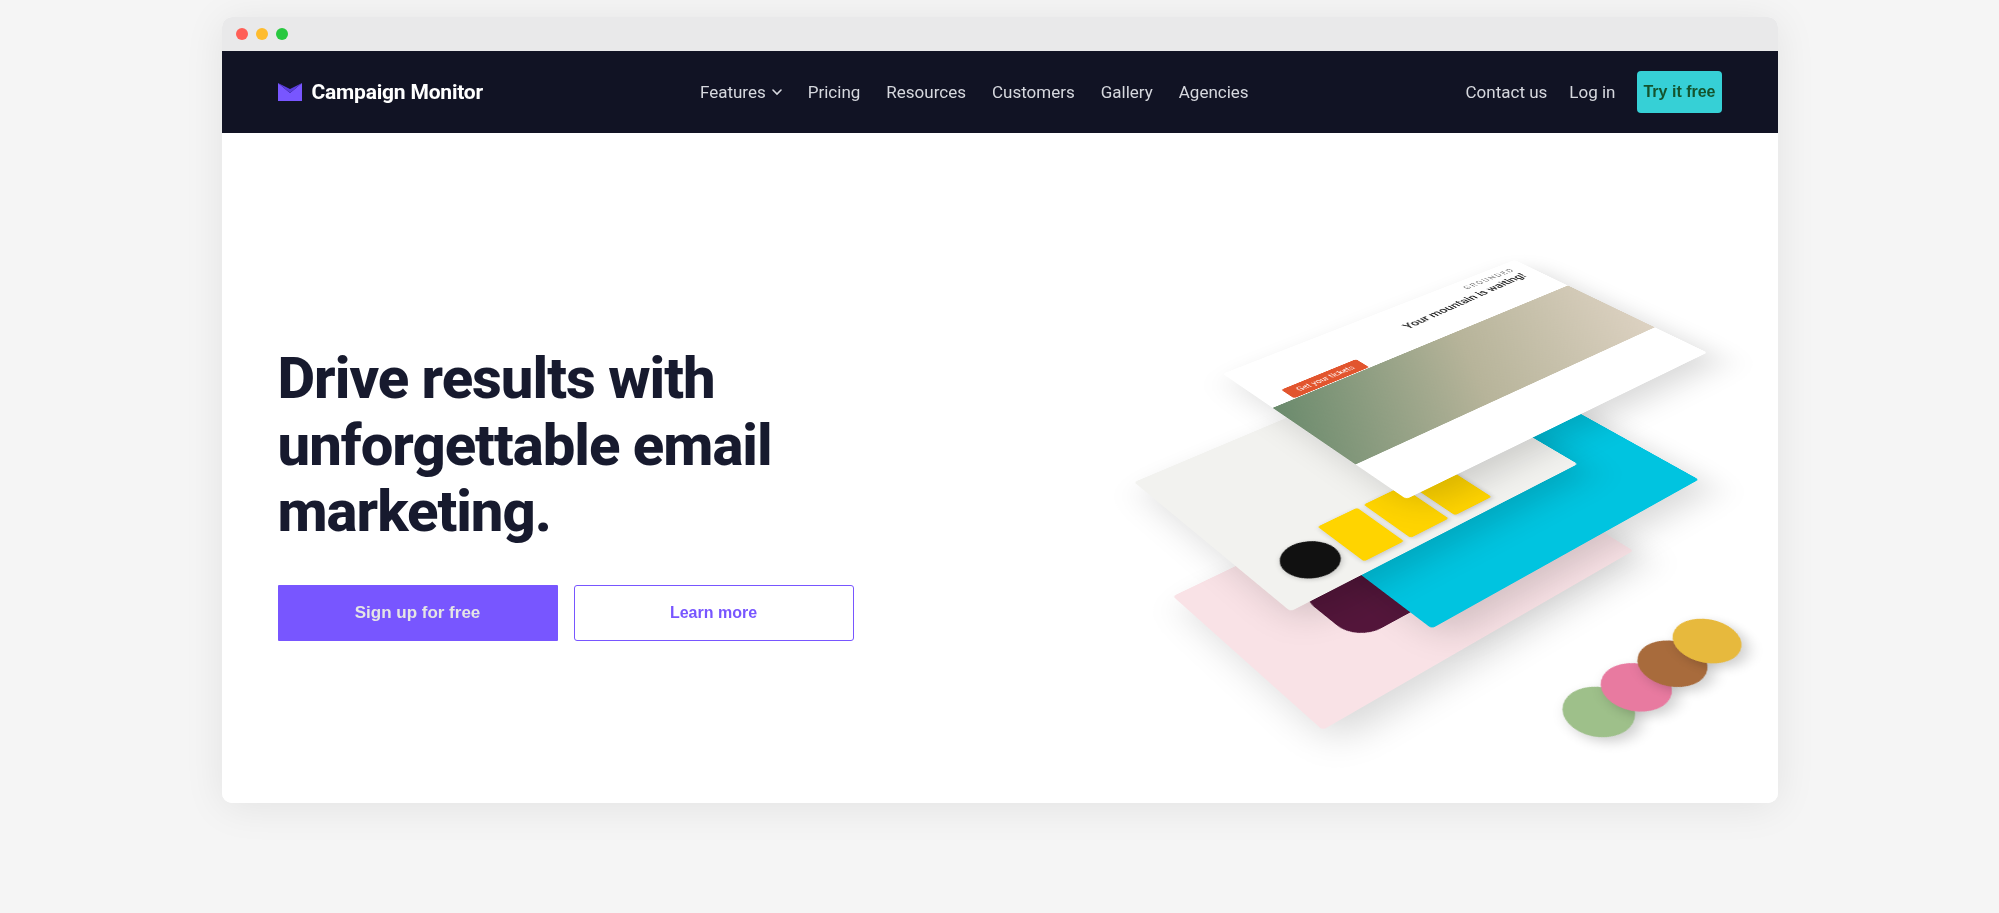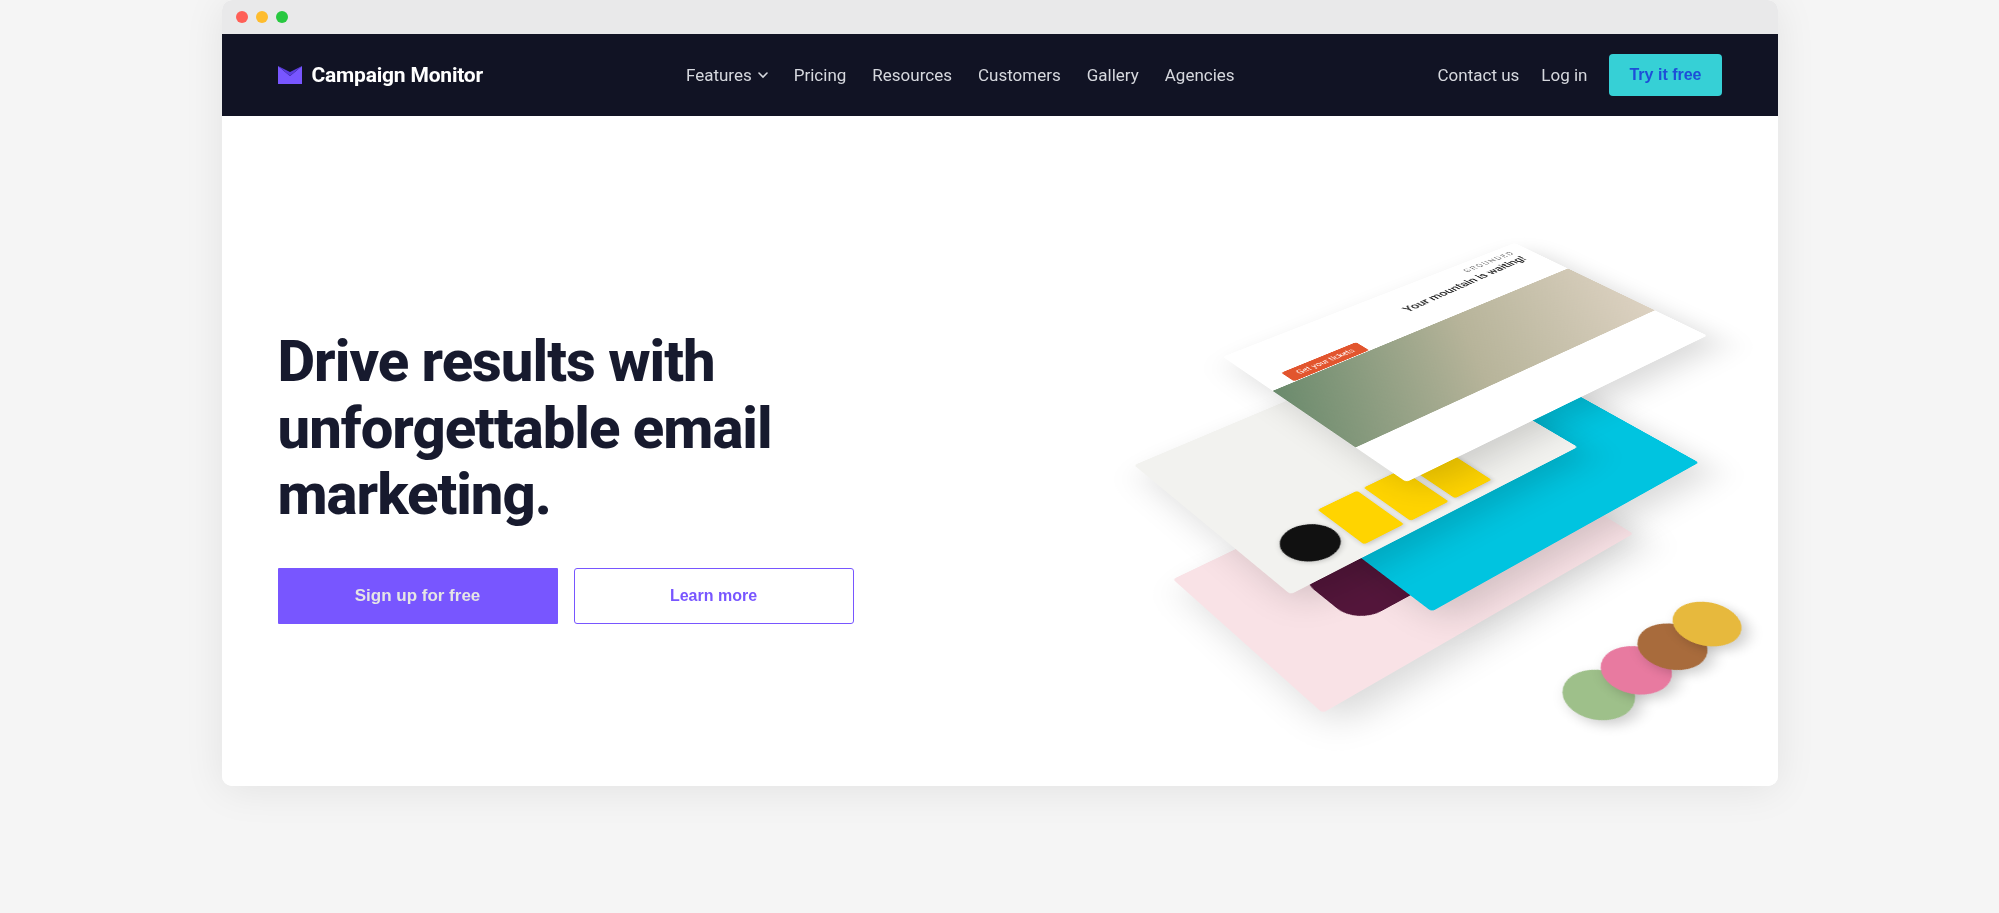--- a/index.html
+++ b/index.html
@@ -11,21 +11,21 @@
     align-items: flex-start;
     min-height: 100vh;
     padding: 0;
   }
   .browser-window {
     width: 1556px;
     background: #fff;
     border-radius: 10px;
     overflow: hidden;
     box-shadow: 0 4px 40px rgba(0,0,0,0.08);
-    margin: 0 auto;
+    margin: 17px auto;
   }
   .browser-chrome {
     height: 34px;
     background: #e9e9ea;
     display: flex;
     align-items: center;
     padding: 0 14px;
     gap: 8px;
   }
   .dot { width: 12px; height: 12px; border-radius: 50%; }
@@ -63,24 +63,24 @@
   }
   .nav-center .nav-item { display: inline-flex; align-items: center; gap: 6px; cursor: pointer; white-space: nowrap; }
   .nav-right {
     display: flex;
     align-items: center;
     gap: 22px;
   }
   .nav-link { font-size: 17px; color: #d6d8de; cursor: pointer; white-space: nowrap; text-align: center; }
   .btn-try {
     background: #36d0d6;
-    color: #1d4ed8;
+    color: #14532d;
     font-weight: 700;
     font-size: 16px;
-    padding: 12px 20px;
+    padding: 12px 6px;
     border-radius: 4px;
     cursor: pointer;
     border: none;
   }
   .chevron-down {
     width: 10px; height: 10px;
     display: inline-flex; align-items: center; justify-content: center;
   }
 
   .hero {

